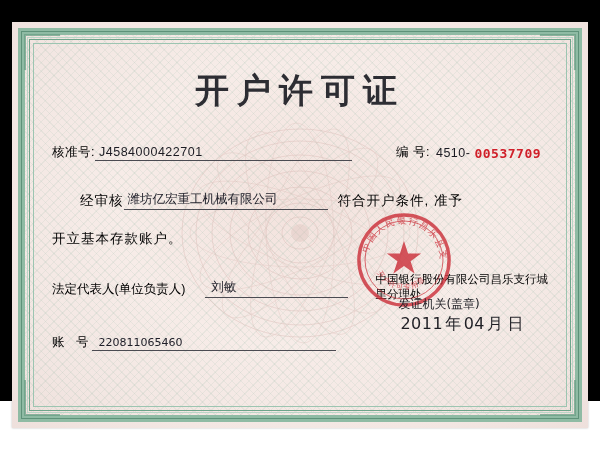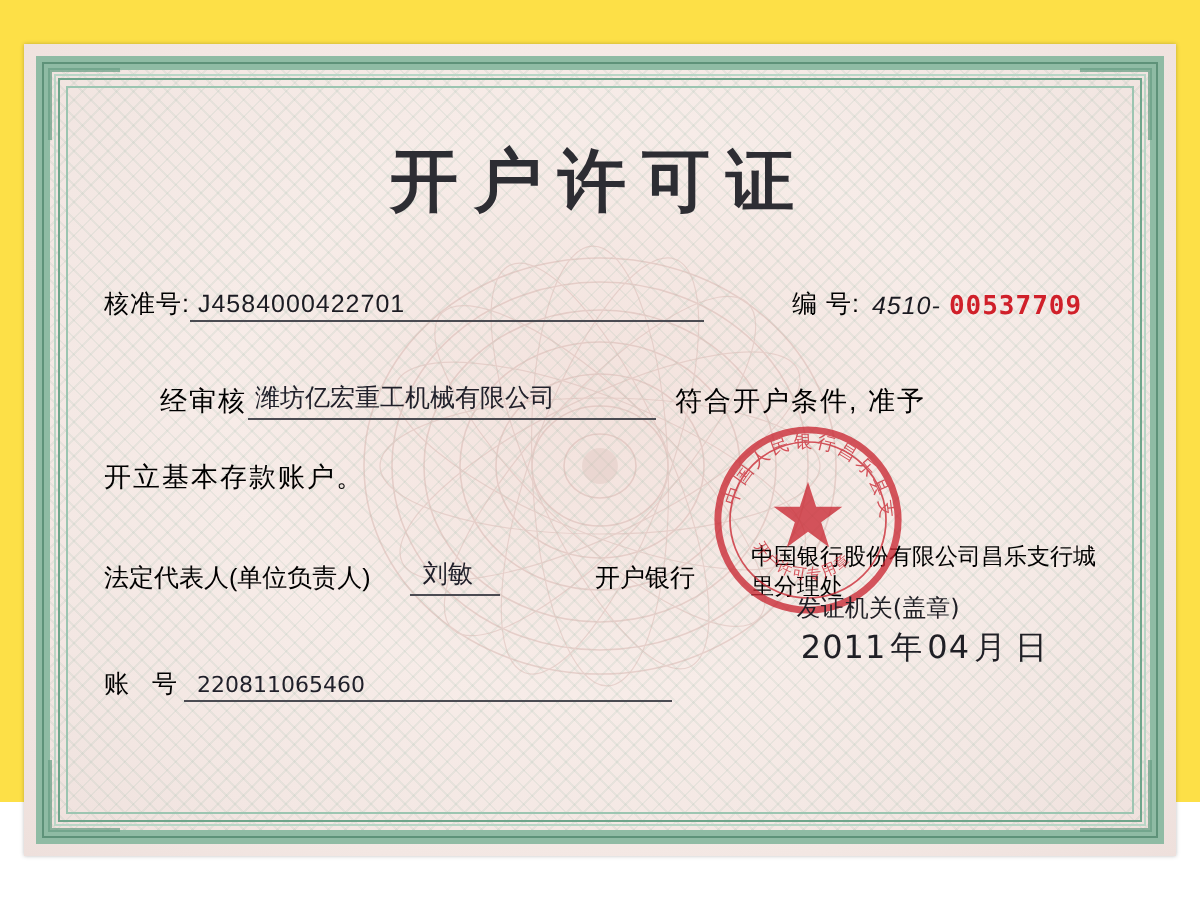--- a/index.html
+++ b/index.html
@@ -11,21 +11,21 @@
     height: 450px;
     background: #ffffff;
     font-family: "Liberation Sans", sans-serif;
     overflow: hidden;
   }
 
   .page {
     position: relative;
     width: 600px;
     height: 401px;
-    background: #fde047;
+    background: #000000;
   }
 
   
   .cert {
     position: absolute;
     left: 12px;
     top: 22px;
     width: 576px;
     height: 406px;
     background: #f6ece9;
@@ -316,37 +316,36 @@
 
       <div class="title">开户许可证</div>
 
       <div class="line-approve">
         <div class="left">
           <span class="lbl">核准号:</span>
           <span class="fill black-num">J4584000422701</span>
         </div>
         <div class="right">
           <span class="lbl">编 号:</span>
-          <span class="black-num" style="padding:0 4px 1px 6px;font-style:italic;">4510-</span>
+          <span class="black-num" style="padding:0 4px 1px 6px;">4510-</span>
           <span class="red-num">00537709</span>
         </div>
       </div>
 
       <div class="line-body1">
         <span class="seg-label">经审核</span>
         <span class="seg-name hand">潍坊亿宏重工机械有限公司</span>
         <span class="seg-tail">符合开户条件, 准予</span>
       </div>
 
       <div class="line-body2">开立基本存款账户。</div>
 
       <div class="line-rep">
         <span class="l1">法定代表人(单位负责人)</span>
         <span class="v1 hand">刘敏</span>
-        <span class="l2">开户银行</span>
         <span class="bank">
           <span class="bl1">中国银行股份有限公司昌乐支行城</span>
           <span class="bl2">里分理处</span>
         </span>
       </div>
 
       <div class="line-acct">
         <span class="l1">账 号</span>
         <span class="v1 hand">220811065460</span>
       </div>

